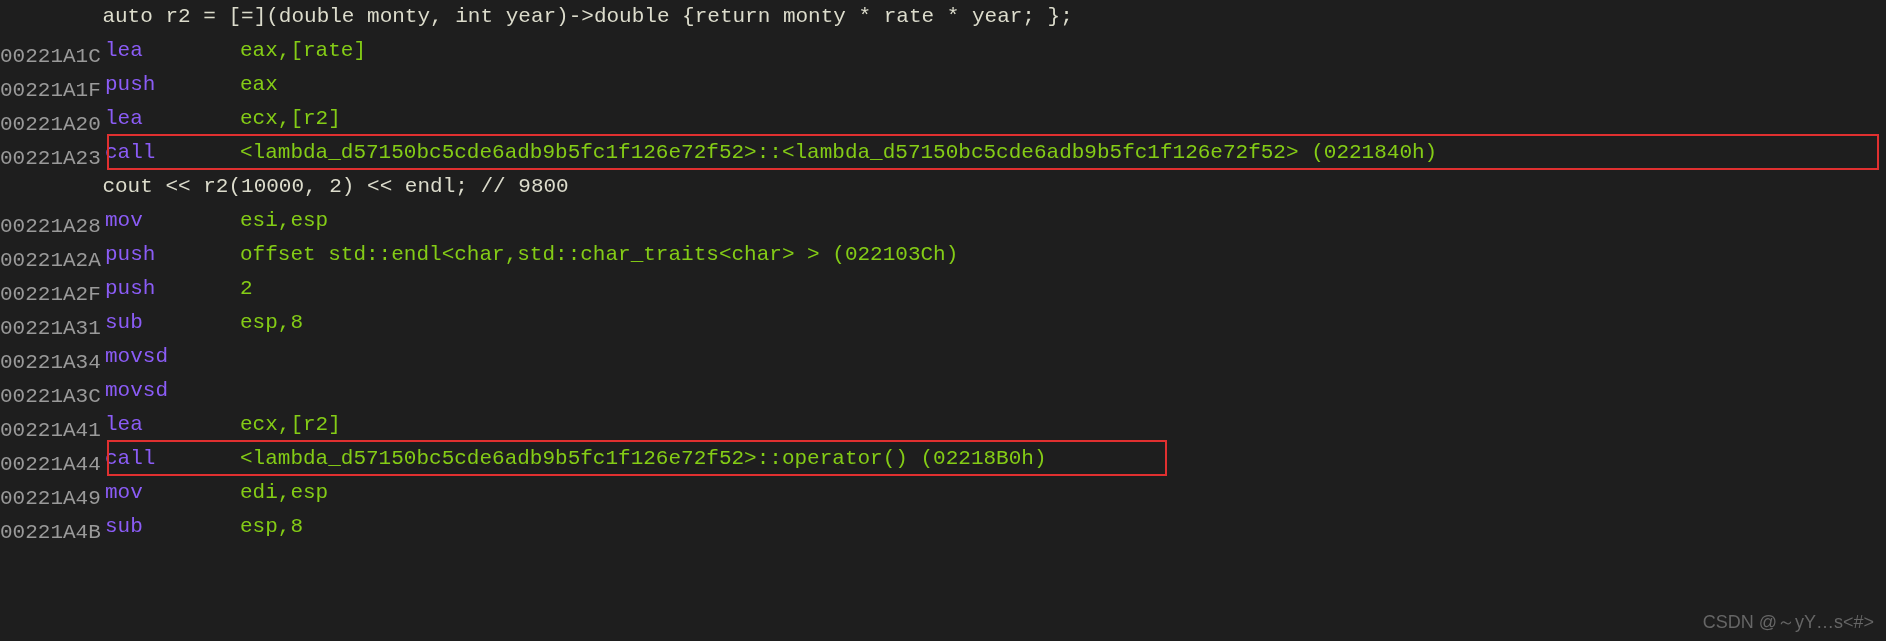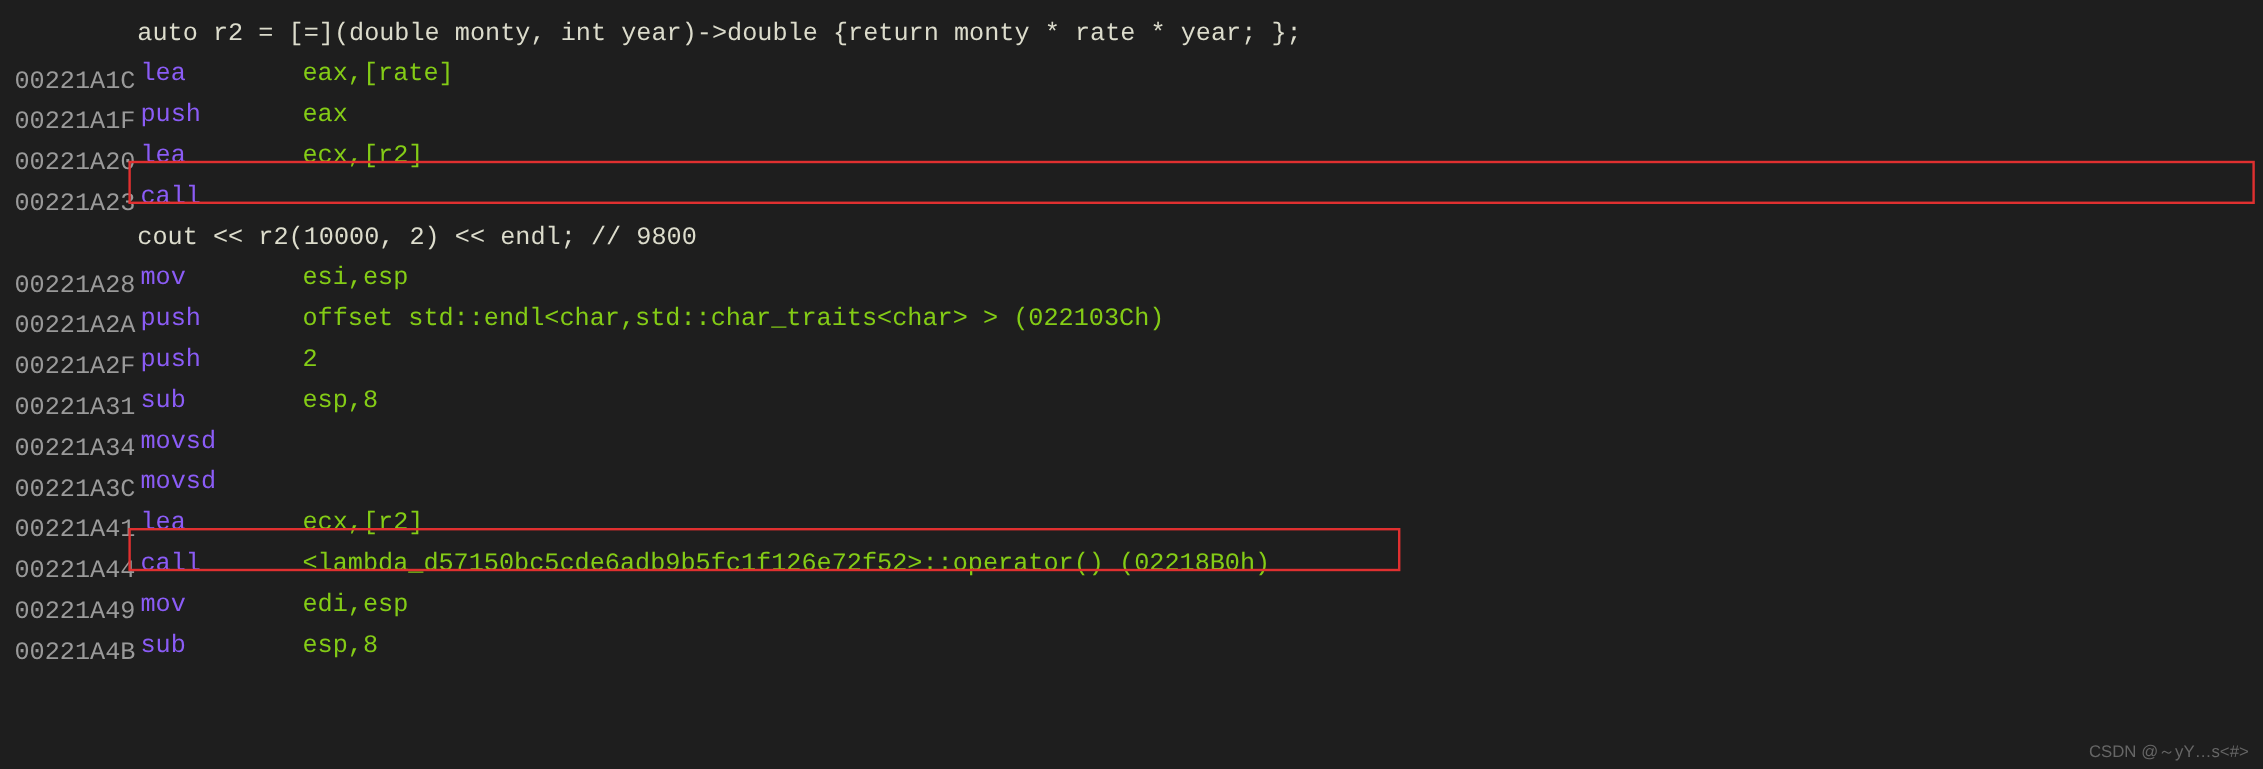--- a/index.html
+++ b/index.html
@@ -8,21 +8,21 @@
     color: #9a9a9a;
     font-family: 'Consolas', 'Courier New', monospace;
     font-size: 21px;
     line-height: 1.6;
     width: 1886px;
     height: 641px;
     overflow: hidden;
     position: relative;
   }
   .code-area {
-    padding: 12px;
+    padding: 0;
   }
   .line {
     display: flex;
     white-space: pre;
     height: 34px;
     align-items: center;
   }
   .addr {
     color: #9a9a9a;
     width: 105px;
@@ -44,21 +44,21 @@
   .highlight-box {
     border: 2px solid #e03030;
     position: absolute;
     pointer-events: none;
   }
   .watermark {
     position: absolute;
     bottom: 4px;
     right: 12px;
     color: #666;
-    font-size: 14px;
+    font-size: 18px;
     font-family: Arial, sans-serif;
   }
 </style>
 </head>
 <body>
 
 <div class="code-area">
   <div class="line source">    auto r2 = [=](double monty, int year)-&gt;double {return monty * rate * year; };</div>
 
   <div class="line">
@@ -72,20 +72,21 @@
     <span class="operand">eax  </span>
   </div>
   <div class="line">
     <span class="addr">00221A20</span>
     <span class="mnemonic">lea</span>
     <span class="operand">ecx,[r2]  </span>
   </div>
   <div class="line">
     <span class="addr">00221A23</span>
     <span class="mnemonic">call</span>
+    <span class="operand">&lt;lambda_d57150bc5cde6adb9b5fc1f126e72f52&gt;::&lt;lambda_d57150bc5cde6adb9b5fc1f126e72f52&gt; (0221840h)  </span>
   </div>
 
   <div class="line source">    cout &lt;&lt; r2(10000, 2) &lt;&lt; endl; // 9800</div>
 
   <div class="line">
     <span class="addr">00221A28</span>
     <span class="mnemonic">mov</span>
     <span class="operand">esi,esp  </span>
   </div>
   <div class="line">

